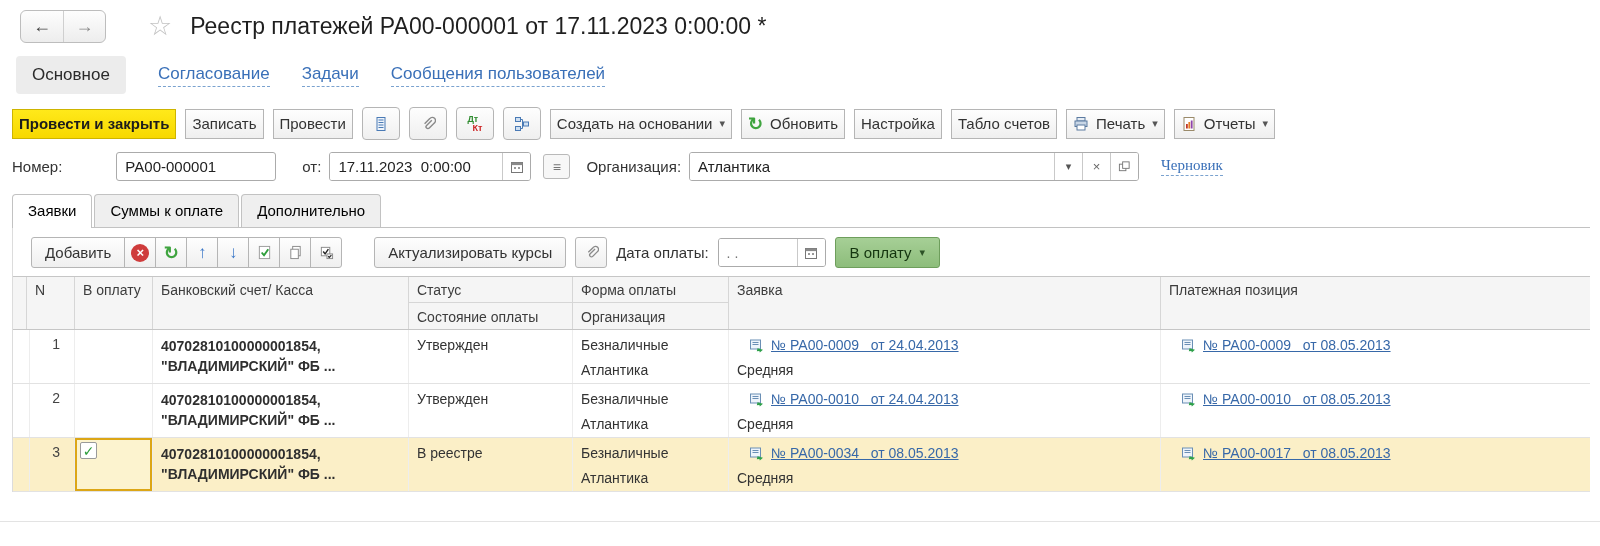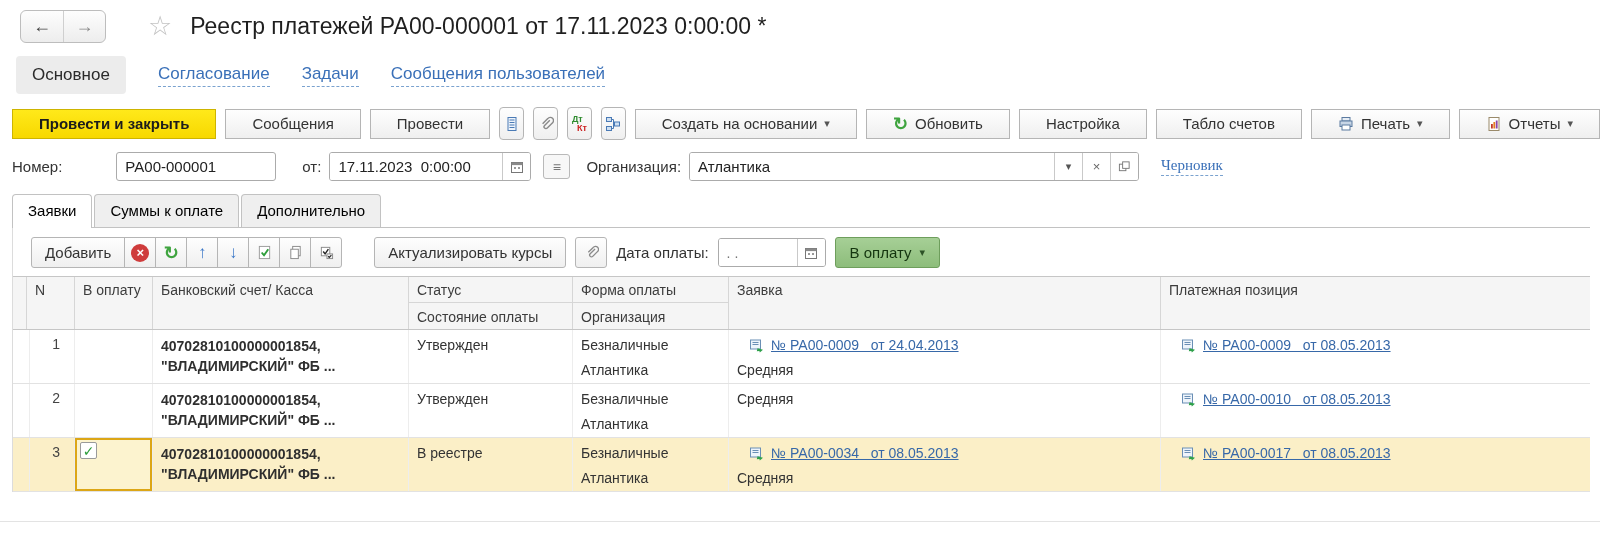--- a/index.html
+++ b/index.html
@@ -15,21 +15,21 @@
   .star { margin-left:42px; font-size:27px; color:#c3c3c3; line-height:1; cursor:pointer; }
   .page-title { margin-left:18px; font-size:23px; color:#1f1f1f; white-space:nowrap; }
 
   
   .nav-tabs { display:flex; align-items:center; gap:32px; margin-top:13px; padding-left:16px; }
   .nav-tab-active { background:#ececec; border-radius:4px; padding:9px 16px; font-size:17px; color:#2b2b2b; cursor:default; }
   .nav-tab-link { font-size:17px; color:#3a70b8; border-bottom:1px dashed #7aa2cf; padding-bottom:2px; cursor:pointer; text-decoration:none; }
 
   
   .cmdbar { display:flex; align-items:center; gap:9px; margin-top:13px; padding-left:12px; }
-  .btn { display:inline-flex; align-items:center; gap:7px; height:30px; padding:0 26px; font-size:15px; color:#333;
+  .btn { display:inline-flex; align-items:center; gap:7px; height:30px; padding:0 6px; font-size:15px; color:#333;
          background:linear-gradient(#fefefe,#efefef); border:1px solid #b5b5b5; border-radius:0; cursor:pointer; white-space:nowrap; }
   .btn-yellow { background:linear-gradient(#ffe91a,#f7d800); border-color:#cdb400; font-weight:bold; color:#1c1c1c; }
   .ibtn { display:inline-flex; align-items:center; justify-content:center; width:38px; height:33px; padding:0;
           background:linear-gradient(#fefefe,#efefef); border:1px solid #b5b5b5; border-radius:4px; cursor:pointer; }
   .caret { font-size:11px; color:#555; }
   .glyph-green { color:#3fa43f; font-size:18px; font-weight:bold; line-height:1; }
   .dtkt { font-size:9px; font-weight:bold; line-height:1; display:flex; flex-direction:column; align-items:flex-start; }
   .dtkt .dt { color:#2e8b2e; }
   .dtkt .kt { color:#cc2222; margin-left:5px; }
 
@@ -127,21 +127,21 @@
 
   <div class="nav-tabs">
     <div class="nav-tab-active">Основное</div>
     <a class="nav-tab-link">Согласование</a>
     <a class="nav-tab-link">Задачи</a>
     <a class="nav-tab-link">Сообщения пользователей</a>
   </div>
 
   <div class="cmdbar">
     <button class="btn btn-yellow">Провести и закрыть</button>
-    <button class="btn">Сообщения</button>
+    <button class="btn">Записать</button>
     <button class="btn">Провести</button>
     <button class="ibtn">
       <span>
         <svg width="16" height="16" viewBox="0 0 16 16">
             <rect x="4" y="1.5" width="8" height="13" fill="#eef4fb" stroke="#4a7ab5"></rect>
             <line x1="5.5" y1="4" x2="10.5" y2="4" stroke="#4a7ab5"></line>
             <line x1="5.5" y1="6.5" x2="10.5" y2="6.5" stroke="#4a7ab5"></line>
             <line x1="5.5" y1="9" x2="10.5" y2="9" stroke="#4a7ab5"></line>
             <line x1="5.5" y1="11.5" x2="10.5" y2="11.5" stroke="#4a7ab5"></line>
           </svg>
@@ -397,20 +397,31 @@
           <div>"ВЛАДИМИРСКИЙ" ФБ ...</div>
         </div>
         <div class="cell">
             <div class="l1">Утвержден</div>
           </div>
         <div class="cell">
           <div class="l1">Безналичные</div>
           <div class="l2">Атлантика</div>
         </div>
         <div class="cell">
+          <div class="l1 linkline">
+            <span>
+              <svg width="16" height="15" viewBox="0 0 16 15">
+                  <rect x="1.5" y="2" width="10" height="9" fill="#eef4fb" stroke="#6a8fb5"></rect>
+                  <line x1="3.5" y1="4.5" x2="9.5" y2="4.5" stroke="#6a8fb5"></line>
+                  <line x1="3.5" y1="6.5" x2="9.5" y2="6.5" stroke="#6a8fb5"></line>
+                  <path d="M8.5 10.2l5.5 1.6-3.2 2.6-.4-1.5-2.6.4z" fill="#2ea04a"></path>
+                </svg>
+            </span>
+            <a class="doclink">№ РА00-0010   от 24.04.2013</a>
+          </div>
           <div class="l2 req-l2">Средняя</div>
         </div>
         <div class="cell" style="border-right:none">
           <div class="l1 linkline">
             <span>
               <svg width="16" height="15" viewBox="0 0 16 15">
                   <rect x="1.5" y="2" width="10" height="9" fill="#eef4fb" stroke="#6a8fb5"></rect>
                   <line x1="3.5" y1="4.5" x2="9.5" y2="4.5" stroke="#6a8fb5"></line>
                   <line x1="3.5" y1="6.5" x2="9.5" y2="6.5" stroke="#6a8fb5"></line>
                   <path d="M8.5 10.2l5.5 1.6-3.2 2.6-.4-1.5-2.6.4z" fill="#2ea04a"></path>

